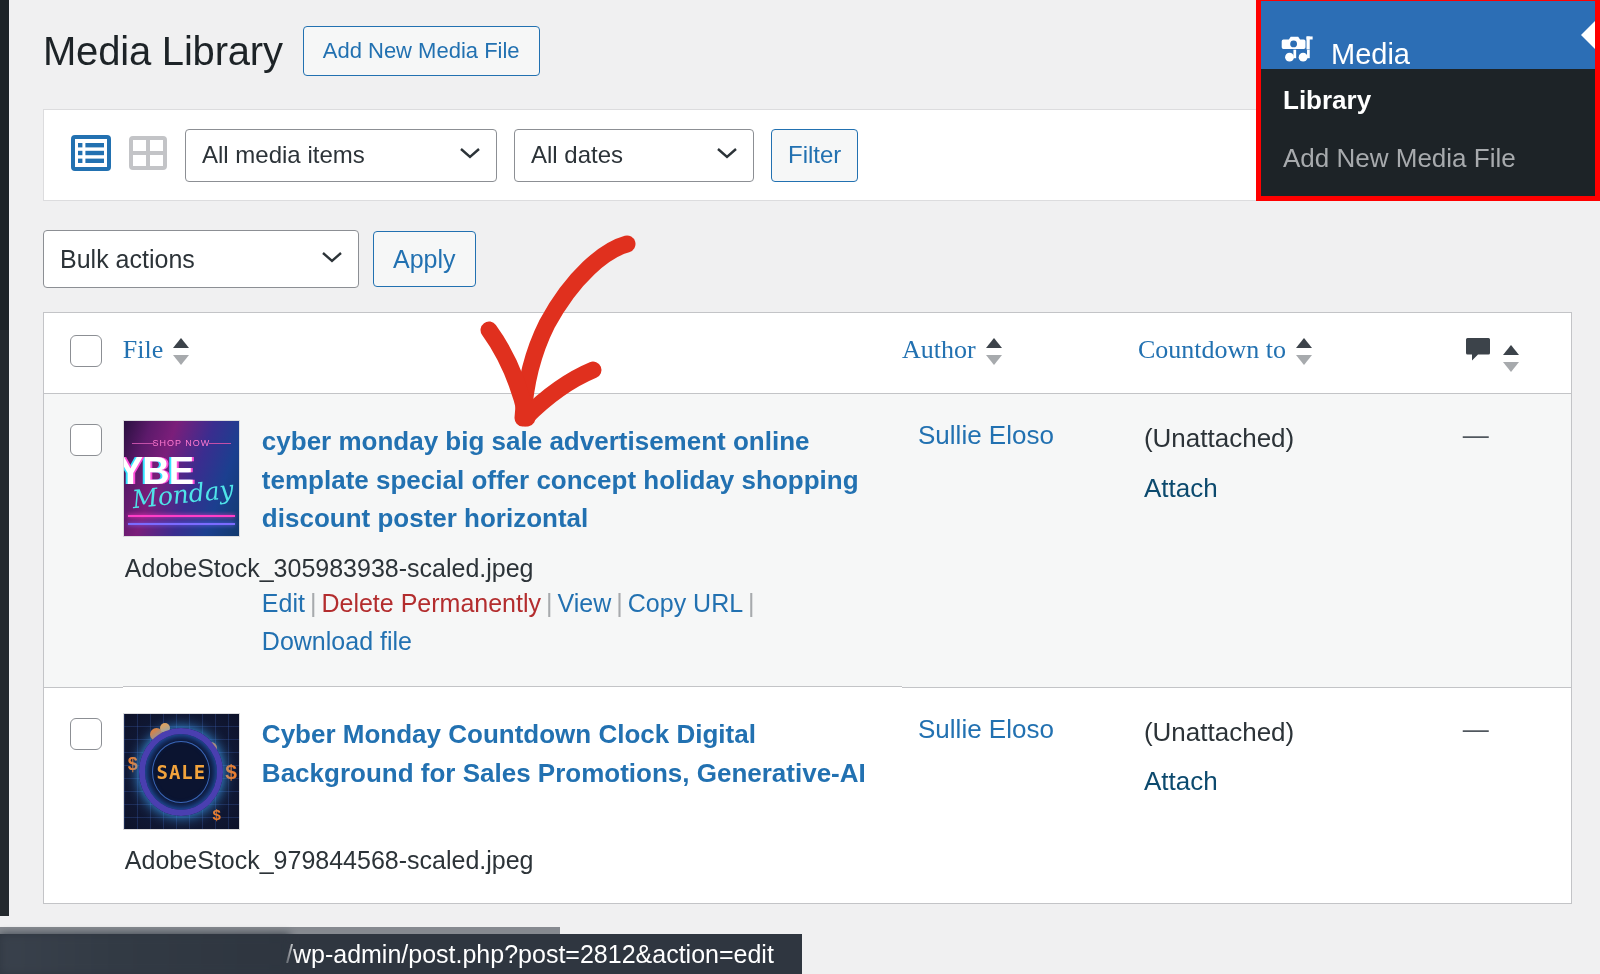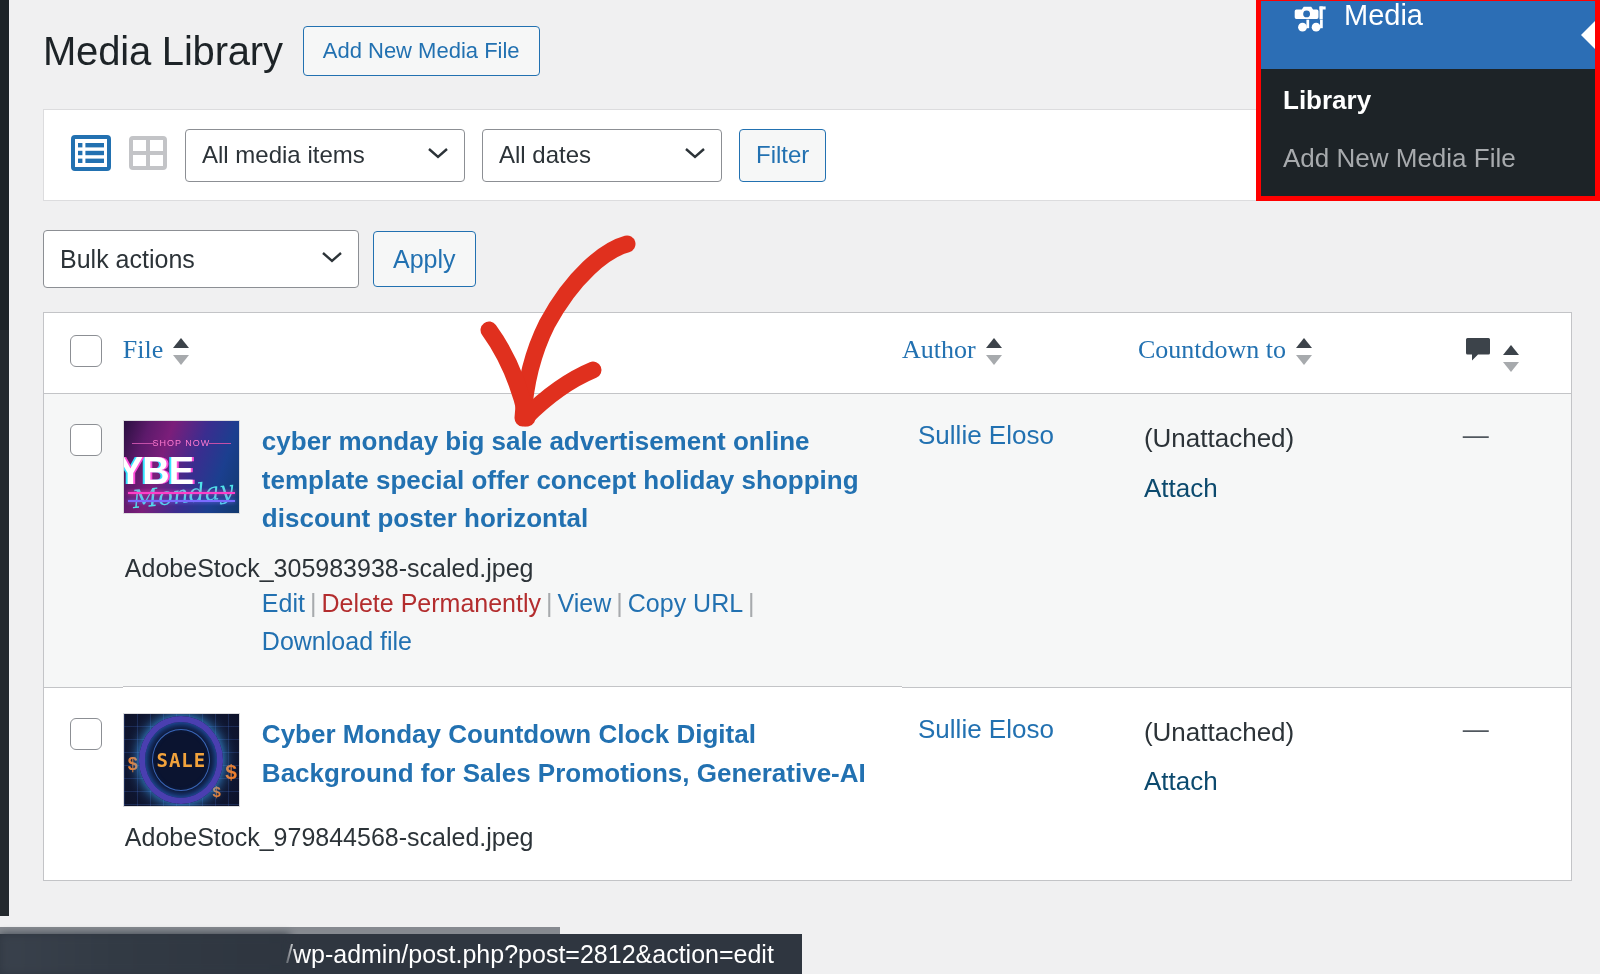--- a/index.html
+++ b/index.html
@@ -92,21 +92,21 @@
     position: relative;
   }
   .select-wrap { position: relative; display: inline-block; }
   .select-wrap .chev {
     position: absolute;
     right: 16px;
     top: 50%;
     transform: translateY(-50%);
     pointer-events: none;
   }
-  #media-type-select { width: 280px; padding-right: 44px; }
+  #media-type-select { width: 312px; padding-right: 44px; }
   #dates-select { width: 240px; padding-right: 44px; }
 
   #filter-btn {
     font-size: 24px;
     color: #2271b1;
     background: #f6f7f7;
     border: 1px solid #2271b1;
     border-radius: 4px;
     padding: 11px 16px;
     cursor: pointer;
@@ -181,21 +181,21 @@
   .sort-arrows { display: inline-flex; flex-direction: column; gap: 3px; }
 
   tbody tr.row-alt { background: #f6f7f7; }
   tbody tr.row-plain { background: #ffffff; }
   tbody td { padding-top: 26px; padding-bottom: 26px; border-bottom: 1px solid #c3c4c7; }
   tbody td.cb-cell { padding-left: 26px; padding-top: 30px; }
 
   .file-cell { display: block; }
   .media-flex { display: flex; gap: 22px; }
   .thumb {
-    width: 117px; height: 94px;
+    width: 117px; height: 117px;
     flex: 0 0 117px;
     border: 1px solid #dcdcde;
     overflow: hidden;
     position: relative;
     cursor: pointer;
   }
   .media-title {
     font-size: 26px;
     font-weight: bold;
     color: #2271b1;
@@ -323,22 +323,22 @@
     left: 1256px; top: -4px;
     width: 344px;
     border: 5px solid #ff0000;
     background: #1d2327;
     z-index: 40;
   }
   #media-menu-header {
     background: #2c6eb5;
     height: 68px;
     display: flex;
-    align-items: flex-start;
-    padding-left: 32px;
+    align-items: flex-end;
+    padding-left: 19px;
     gap: 17px;
     position: relative;
     cursor: pointer;
   }
   #media-menu-header .mh-label {
     color: #ffffff;
     font-size: 29px;
     line-height: 1;
   }
   #menu-arrow {

